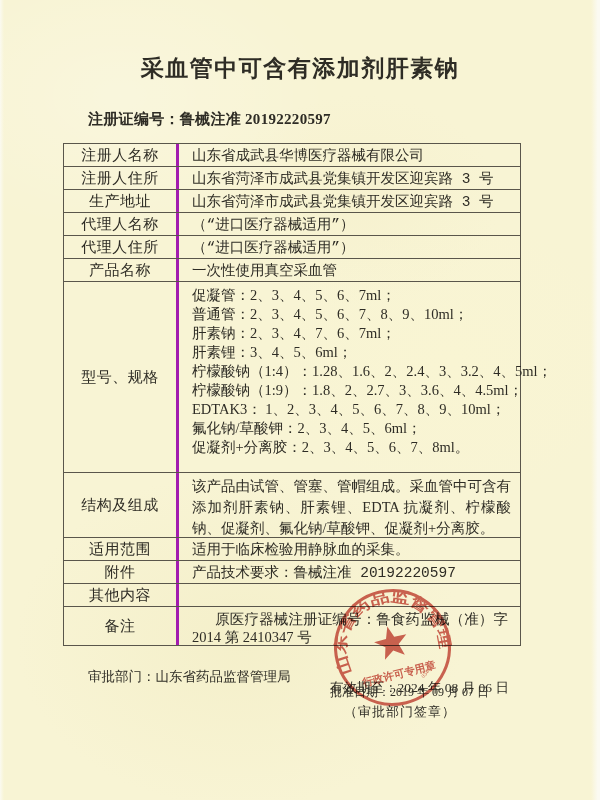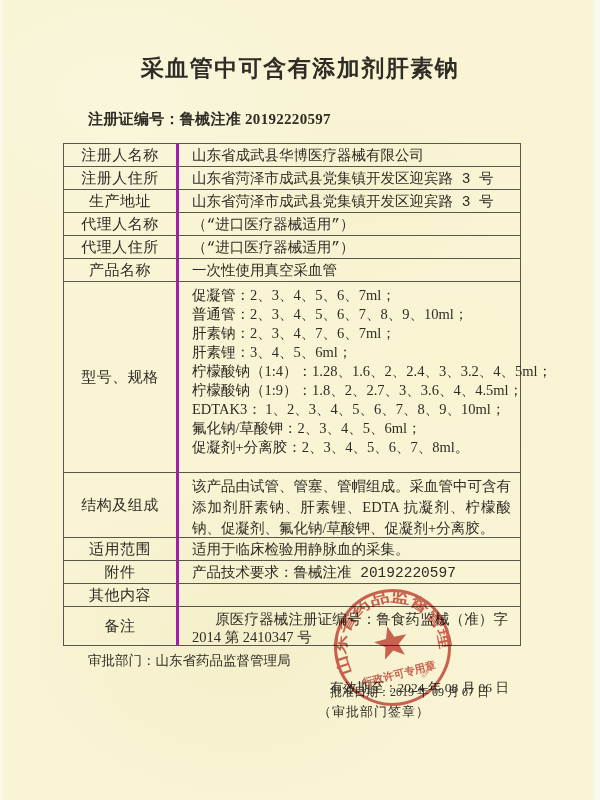--- a/index.html
+++ b/index.html
@@ -33,24 +33,24 @@
   .tlabel{flex:0 0 112px;width:112px;border-right:3px solid #a21caf;
     display:flex;align-items:center;justify-content:center;
     font-size:15px;letter-spacing:.5px;text-align:center;}
   .tvalue{flex:1;font-size:14.5px;min-width:0;}
   .tvalue.single{display:flex;align-items:center;padding-left:13px;font-family:Liberation Mono, monospace;}
   .spec-cell{padding:4px 4px 0 13px;}
   .spec-line{line-height:19px;white-space:nowrap;}
   .struct-cell{padding:3px 9px 0 13px;line-height:21px;text-align:justify;}
   .remark-cell{padding:3px 12px 0 13px;line-height:18px;text-indent:1.6em;text-align:justify;}
 
-  .footer-dept{position:absolute;left:88px;top:652px;font-size:13.5px;}
+  .footer-dept{position:absolute;left:88px;top:668px;font-size:13.5px;}
   .footer-date1{position:absolute;left:330px;top:684px;font-size:12px;}
   .footer-date2{position:absolute;left:330px;top:679px;font-size:13.5px;}
-  .footer-sig{position:absolute;left:318px;top:703px;font-size:13px;letter-spacing:1px;}
+  .footer-sig{position:absolute;left:344px;top:703px;font-size:13px;letter-spacing:1px;}
 
   .seal{position:absolute;left:331px;top:586px;width:123px;height:123px;
     transform:rotate(-14deg);opacity:.82;mix-blend-mode:multiply;color:#c5443b;}
   .seal svg{width:100%;height:100%;display:block;}
 </style>
 </head>
 <body>
 
 <div class="paper">
 

